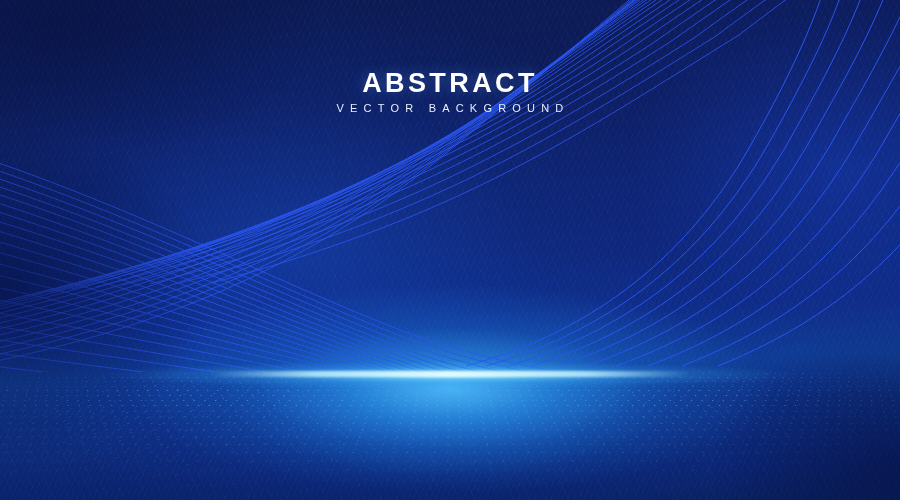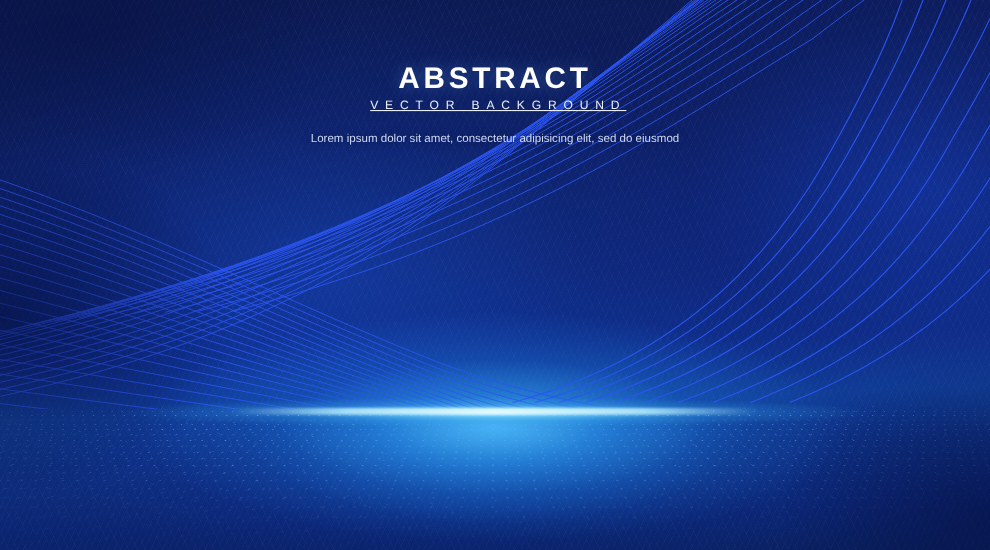--- a/index.html
+++ b/index.html
@@ -137,42 +137,41 @@
   
   .vignette {
     background:
       radial-gradient(ellipse 300px 230px at 0px 290px, rgba(5,12,55,0.62) 0%, rgba(5,12,55,0) 70%),
       radial-gradient(ellipse 260px 200px at 900px 470px, rgba(5,14,62,0.55) 0%, rgba(5,14,62,0) 72%),
       radial-gradient(ellipse 340px 180px at 60px 20px, rgba(6,14,58,0.45) 0%, rgba(6,14,58,0) 75%);
   }
 
   
   .copy {
-    left: 0; top: 56px; width: 900px;
+    left: 0; top: 68px; width: 900px;
     text-align: center;
     color: #ffffff;
   }
   .title {
     font-size: 27px;
     font-weight: 700;
     letter-spacing: 3.4px;
     line-height: 30px;
     color: #ffffff;
     text-shadow: 0 0 14px rgba(120,185,255,.35);
     margin: 0;
   }
   .subtitle {
     margin: 3px 0 16px 0;
     font-size: 11px;
     font-weight: 400;
     letter-spacing: 6.2px;
     line-height: 14px;
     color: #e8eefb;
     text-indent: 6px;
-    text-decoration: underline;
   }
   .para {
     margin: 10px 0 0 0;
     font-size: 10.5px;
     line-height: 14.6px;
     font-weight: 400;
     color: #ccd9f2;
     text-shadow: 0 0 8px rgba(10,25,80,.75);
   }
   .para div { white-space: nowrap; }
@@ -295,17 +294,16 @@
   <div class="floor-glow"></div>
   <div class="horizon-wide"></div>
   <div class="horizon-core"></div>
 
   <div class="layer vignette"></div>
 
   <div class="copy">
     <h1 class="title">ABSTRACT</h1>
     <div class="subtitle">VECTOR BACKGROUND</div>
     <div class="para">
-      <div>Lorem ipsum dolor sit amet, consectetur adipisicing elit, sed do eiusmod</div>
     </div>
   </div>
 
 </div>
 
 </body></html>

